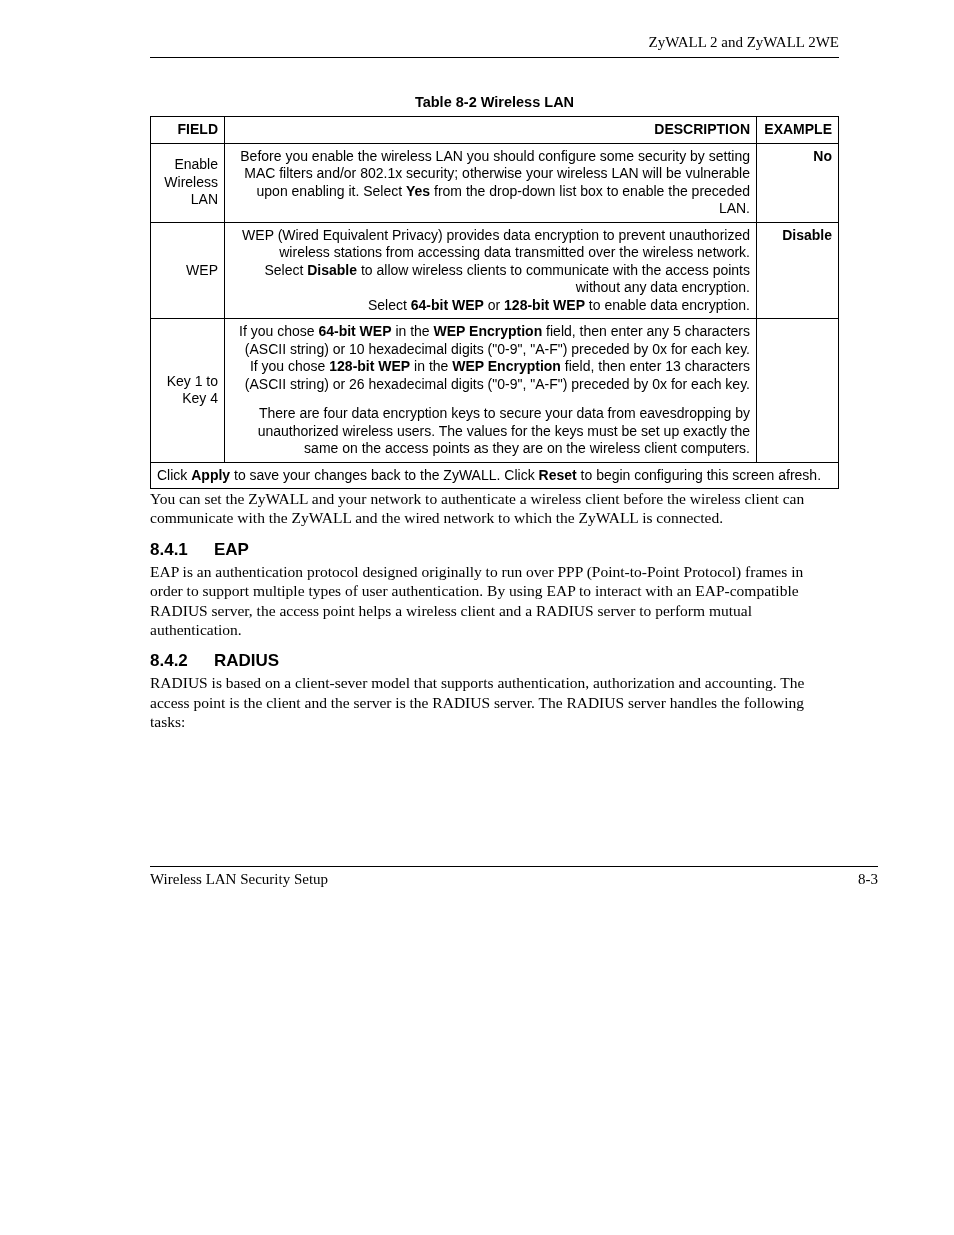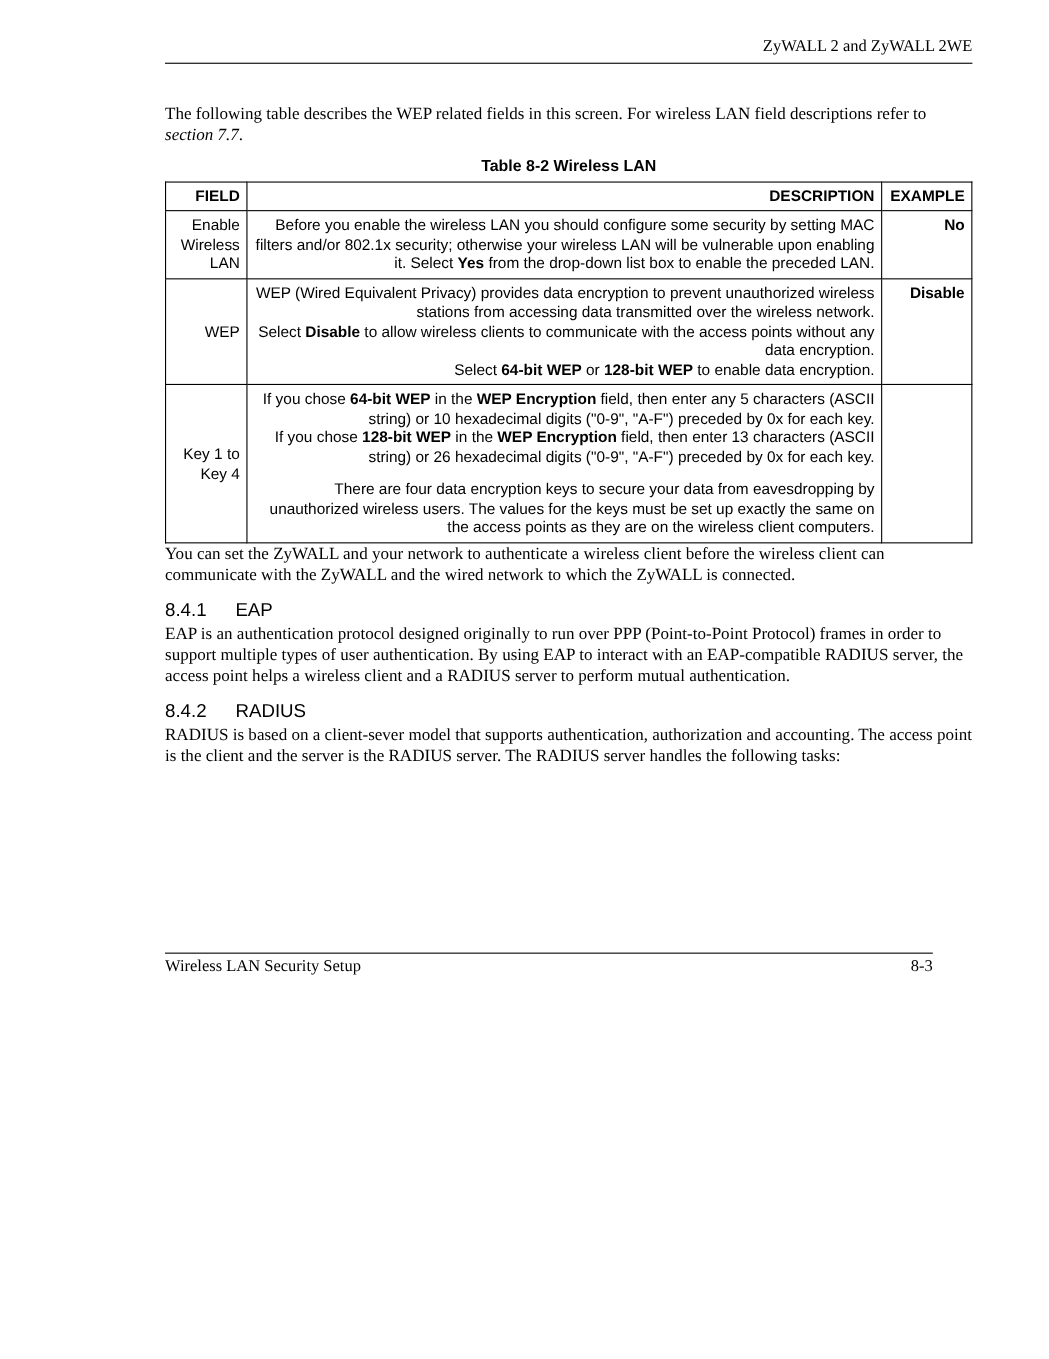--- a/index.html
+++ b/index.html
@@ -6,21 +6,21 @@
   html, body { margin: 0; padding: 0; }
   body {
     width: 954px;
     height: 1235px;
     background: #fff;
     font-family: "Times New Roman", Times, serif;
     color: #000;
     position: relative;
   }
   .page {
-    padding: 34px 70px 0 150px;
+    padding: 34px 115px 0 150px;
   }
   .running-head {
     text-align: right;
     font-size: 15px;
     padding-bottom: 6px;
     border-bottom: 1px solid #000;
     margin-bottom: 36px;
   }
   .intro {
     font-size: 15.5px;
@@ -63,46 +63,43 @@
     margin: 22px 0 4px 0;
   }
   h2.section .num { display: inline-block; width: 60px; }
   .body-p {
     font-size: 15.5px;
     line-height: 1.25;
     margin: 0 0 12px 0;
   }
   h3.subsection {
     font-family: Arial, Helvetica, sans-serif;
-    font-weight: normal;
+    font-weight: bold;
     font-size: 17px;
     margin: 10px 0 2px 0;
   }
   h3.subsection .num { display: inline-block; width: 64px; }
   .footer {
     position: absolute;
     left: 150px;
-    right: 106px;
+    right: 76px;
     top: 866px;
     border-top: 1px solid #000;
     padding-top: 4px;
     font-size: 15px;
     display: flex;
     justify-content: space-between;
   }
 </style>
 </head>
 <body>
 
 <div class="page">
   <div class="running-head">ZyWALL 2 and ZyWALL 2WE</div>
 
-  <p class="intro">
-    <span>The following table describes the WEP related fields in this screen. For wireless LAN field descriptions refer to </span><span class="ref">section 7.7</span><span>.</span>
-  </p>
 
   <div class="table-caption">Table 8-2 Wireless LAN</div>
 
   <table class="wep">
     <thead>
       <tr>
         <th class="col-field">FIELD</th>
         <th>DESCRIPTION</th>
         <th class="col-example">EXAMPLE</th>
       </tr>
@@ -134,20 +131,25 @@
           <div class="desc-block">
             <span>If you chose </span><span class="b">64-bit WEP</span><span> in the </span><span class="b">WEP Encryption</span><span> field, then enter any 5 characters (ASCII string) or 10 hexadecimal digits ("0-9", "A-F") preceded by 0x for each key.</span>
           </div>
           <div class="desc-block" style="margin-top:0">
             <span>If you chose </span><span class="b">128-bit WEP</span><span> in the </span><span class="b">WEP Encryption</span><span> field, then enter 13 characters (ASCII string) or 26 hexadecimal digits ("0-9", "A-F") preceded by 0x for each key.</span>
           </div>
           <div class="desc-block">There are four data encryption keys to secure your data from eavesdropping by unauthorized wireless users. The values for the keys must be set up exactly the same on the access points as they are on the wireless client computers.</div>
         </td>
         <td class="col-example"></td>
       </tr>
+      <tr class="footer-row">
+        <td colspan="3">
+          <span>Click </span><span class="b">Apply</span><span> to save your changes back to the ZyWALL. Click </span><span class="b">Reset</span><span> to begin configuring this screen afresh.</span>
+        </td>
+      </tr>
     </tbody>
   </table>
 
   <p class="body-p">You can set the ZyWALL and your network to authenticate a wireless client before the wireless client can communicate with the ZyWALL and the wired network to which the ZyWALL is connected.</p>
 
   <h3 class="subsection">
     <span class="num">8.4.1</span><span>EAP</span>
   </h3>
   <p class="body-p">EAP is an authentication protocol designed originally to run over PPP (Point-to-Point Protocol) frames in order to support multiple types of user authentication. By using EAP to interact with an EAP-compatible RADIUS server, the access point helps a wireless client and a RADIUS server to perform mutual authentication.</p>
 

